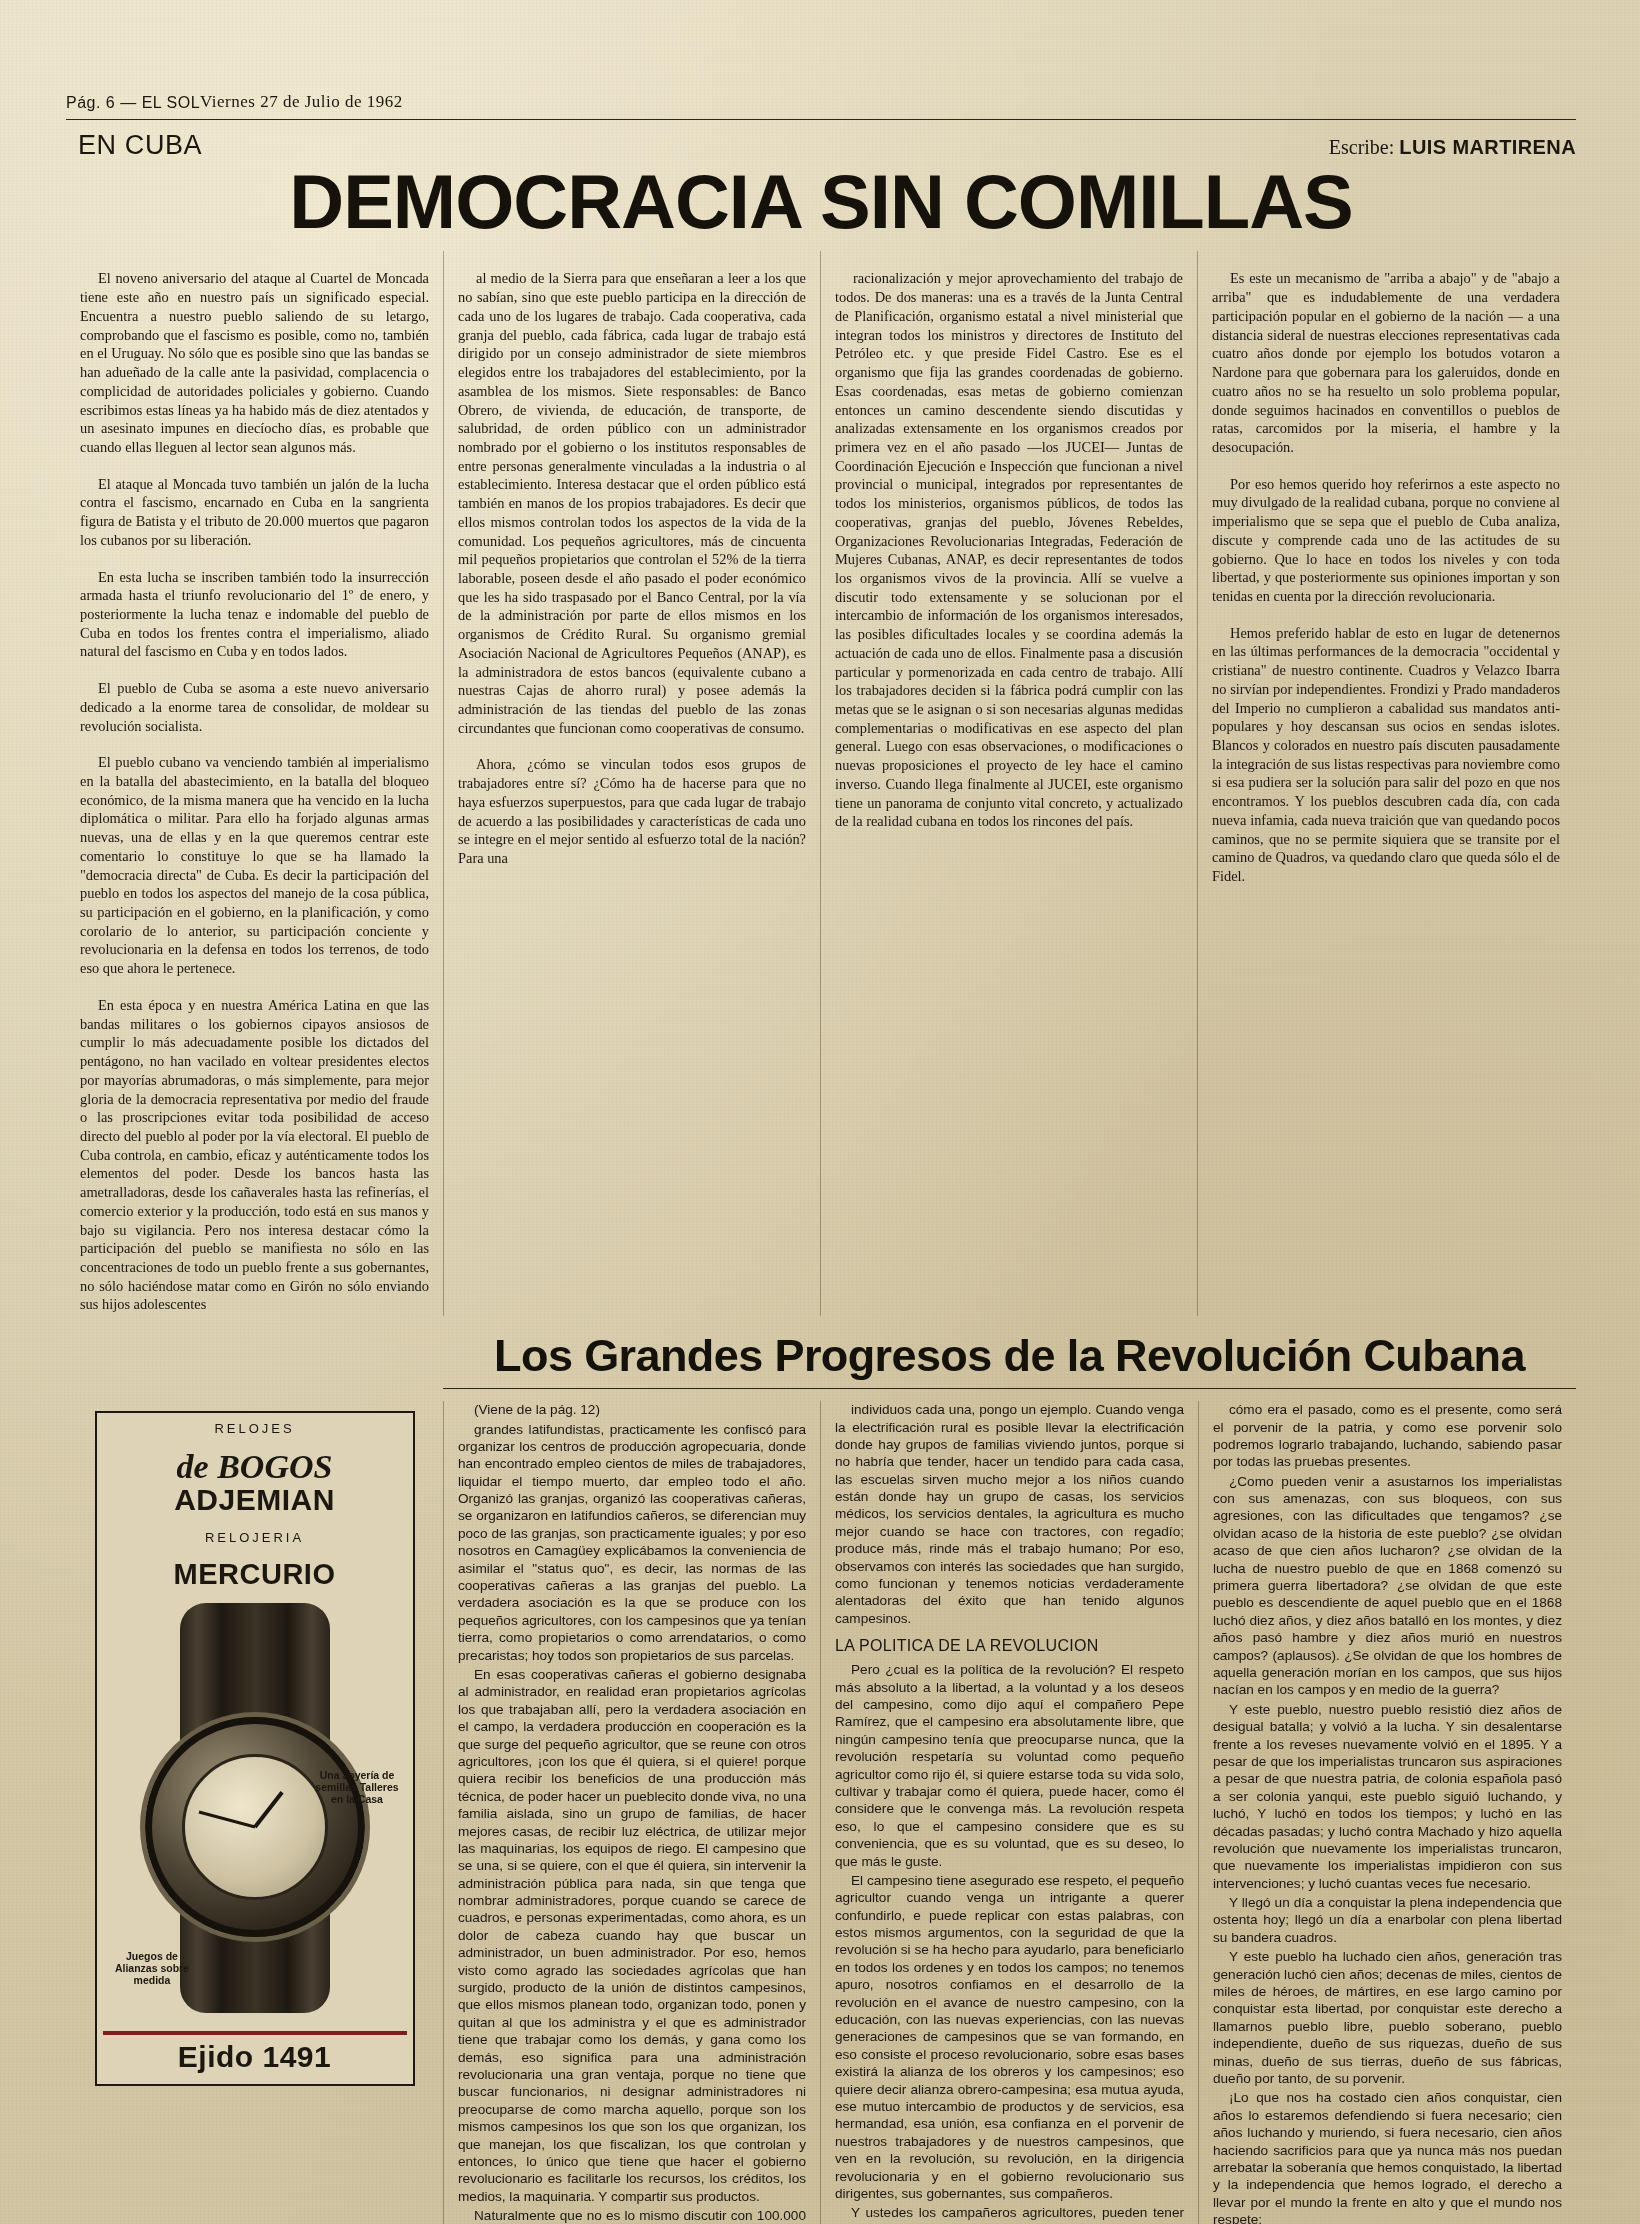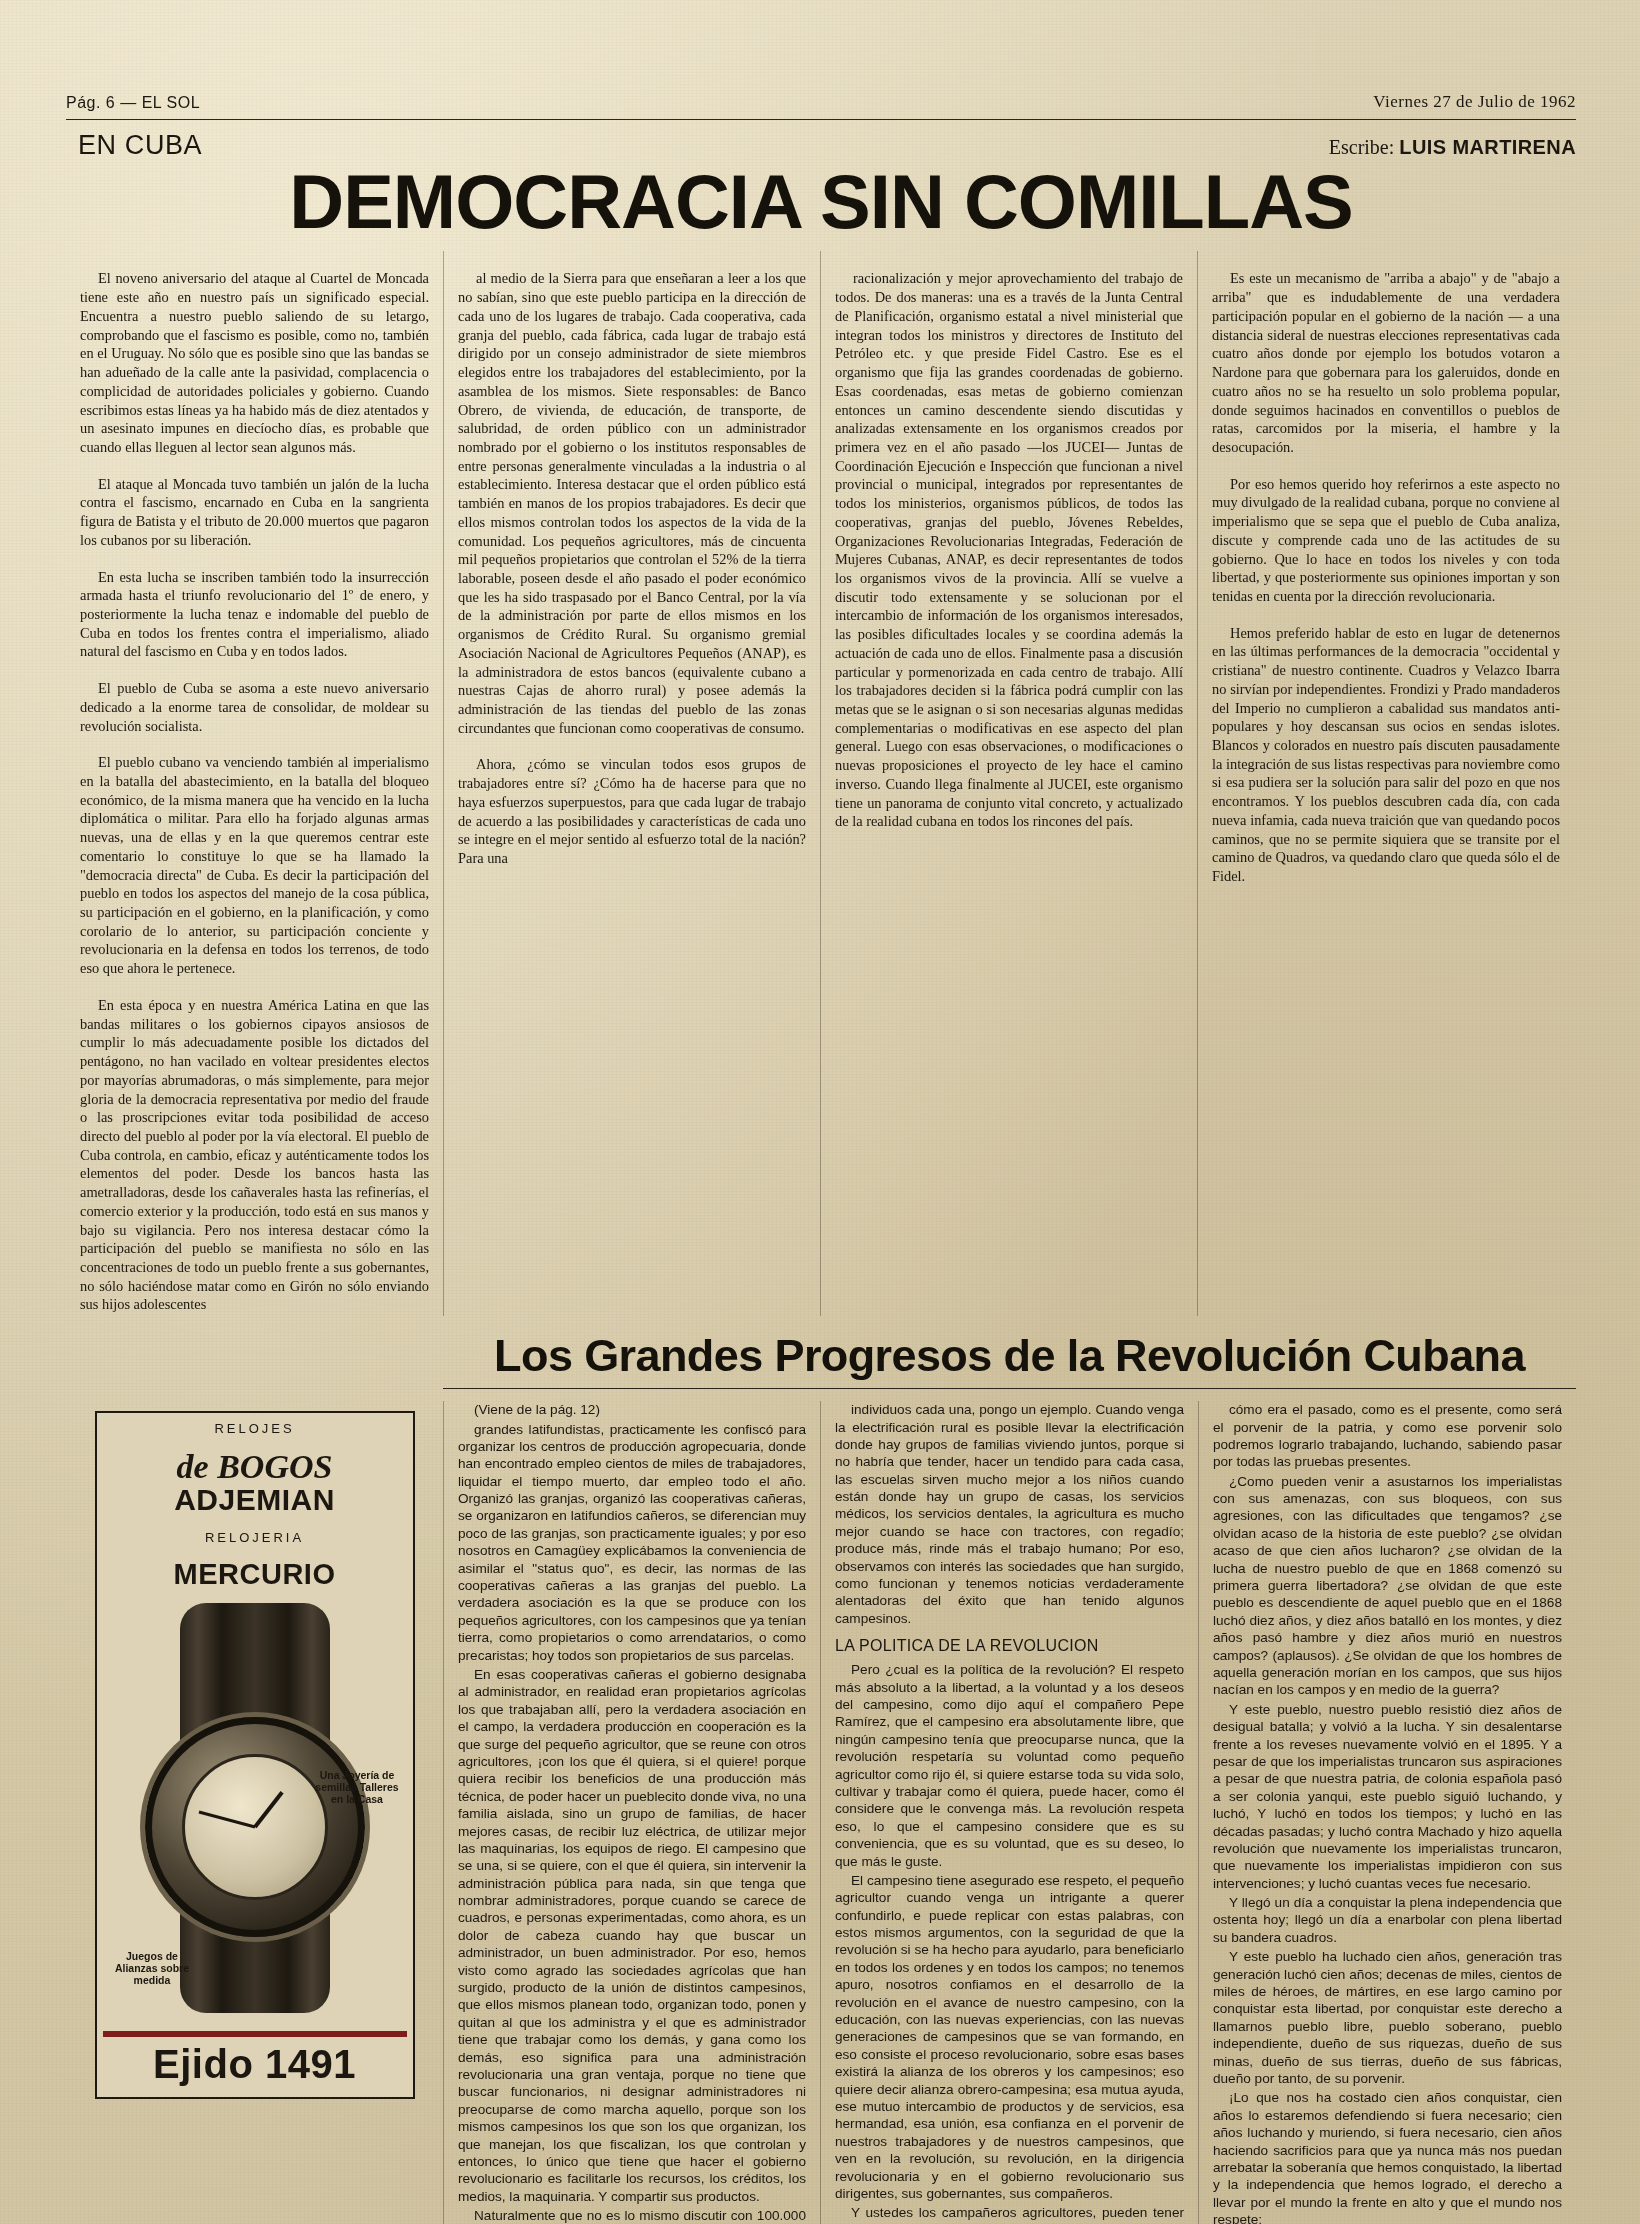--- a/index.html
+++ b/index.html
@@ -42,21 +42,20 @@
     position: absolute;
     left: 66px;
     top: 92px;
     width: 1510px;
     height: 2058px;
   }
 
   
   .masthead {
     display: flex;
-    justify-content: space-between;
     align-items: flex-end;
     font-size: 17px;
     letter-spacing: .5px;
     padding-bottom: 5px;
   }
   .masthead .left { font-family: "Liberation Sans", sans-serif; font-size: 16px; }
   .masthead .right { font-family: "Liberation Serif", serif; font-size: 17px; }
   .rule {
     border-top: 1.6px solid #2a241a;
     margin-top: 2px;
@@ -265,23 +264,23 @@
     font-size: 10.5px;
     font-weight: bold;
     line-height: 1.15;
     width: 95px;
   }
   .ad-note-right { right: 2px; top: 172px; text-align: center; }
   .ad-note-left { left: 2px; bottom: 40px; text-align: center; }
   .ad-footer {
     font-family: "Liberation Sans", sans-serif;
     font-weight: bold;
-    font-size: 40px;
+    font-size: 30px;
     letter-spacing: .5px;
-    border-top: 6px solid #7f1d1d;
+    border-top: 4px solid #7f1d1d;
     padding-top: 5px;
     margin-top: 2px;
   }
 </style>
 </head>
 <body>
 
 <div id="page">
   <div id="inner">
 

